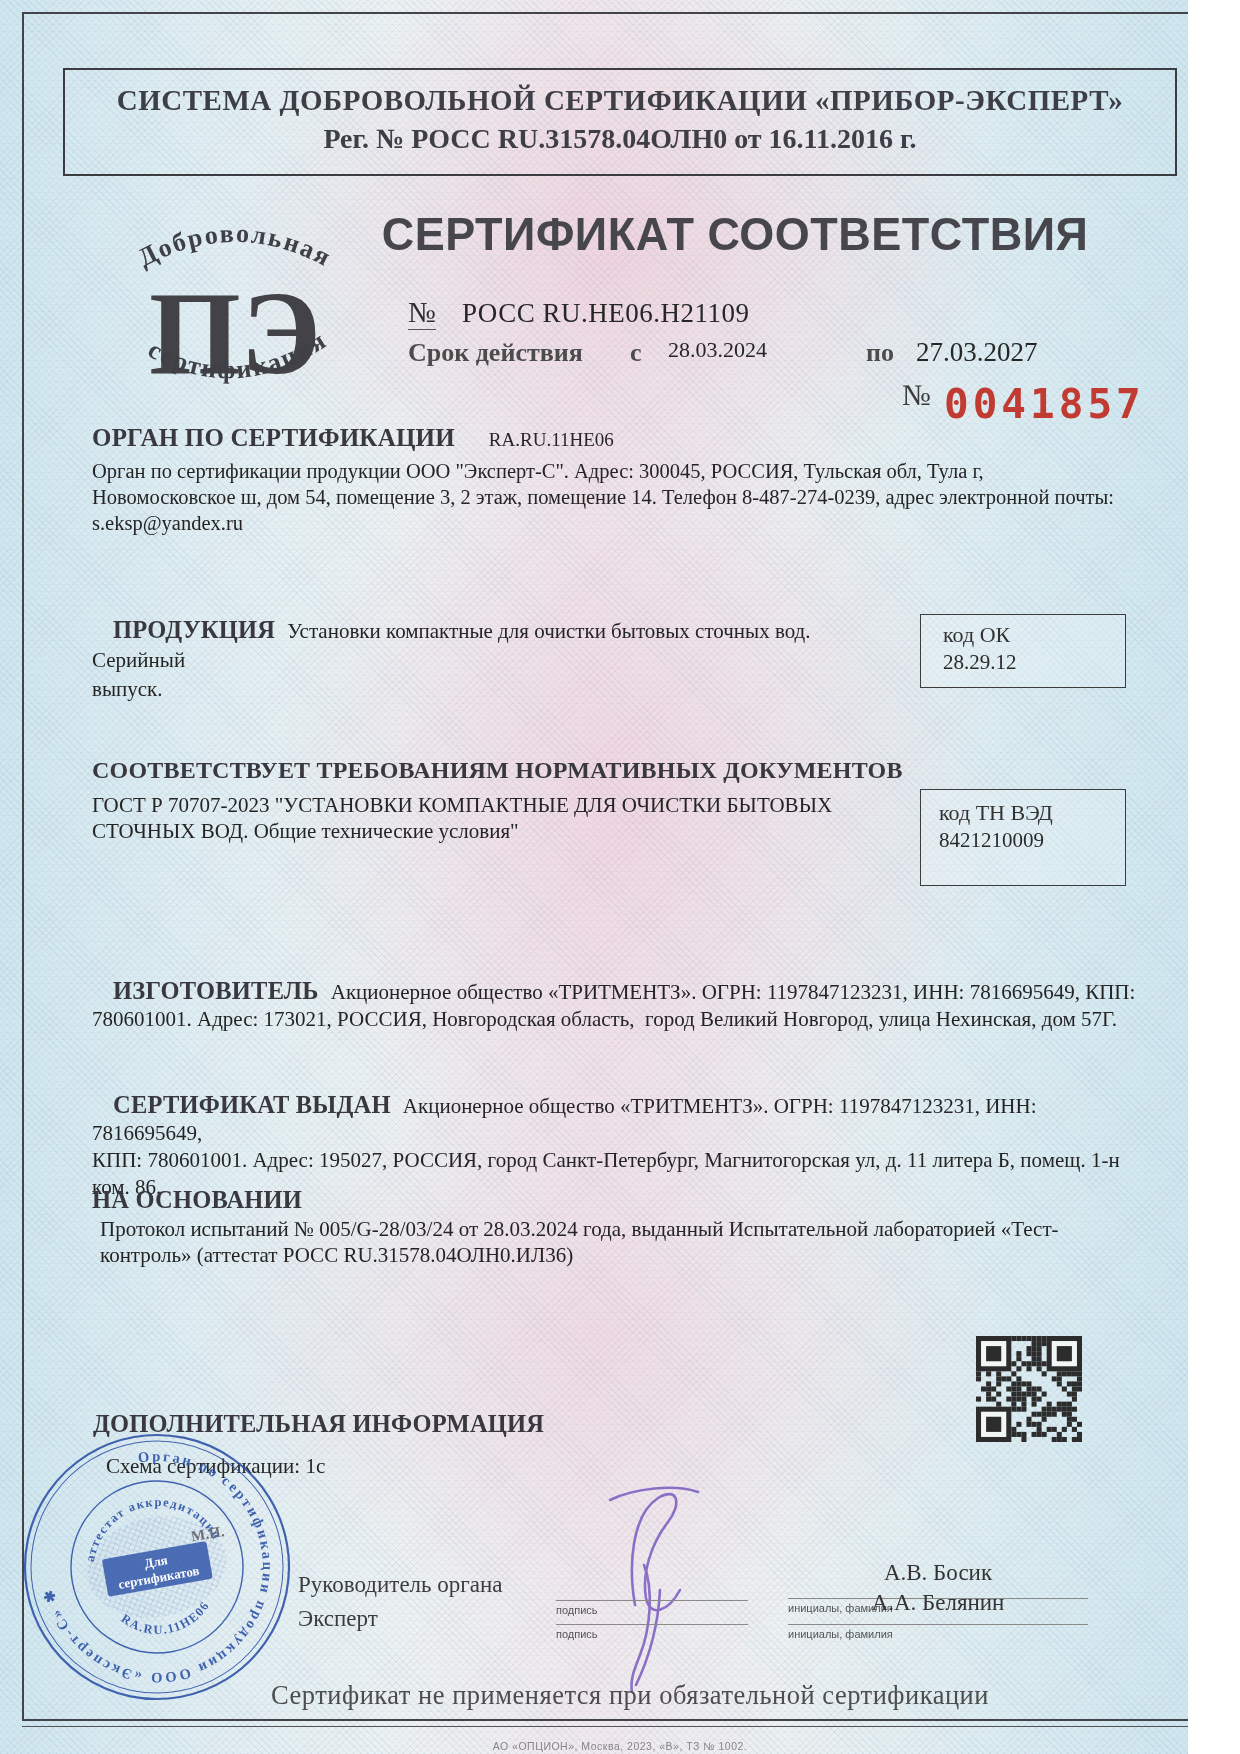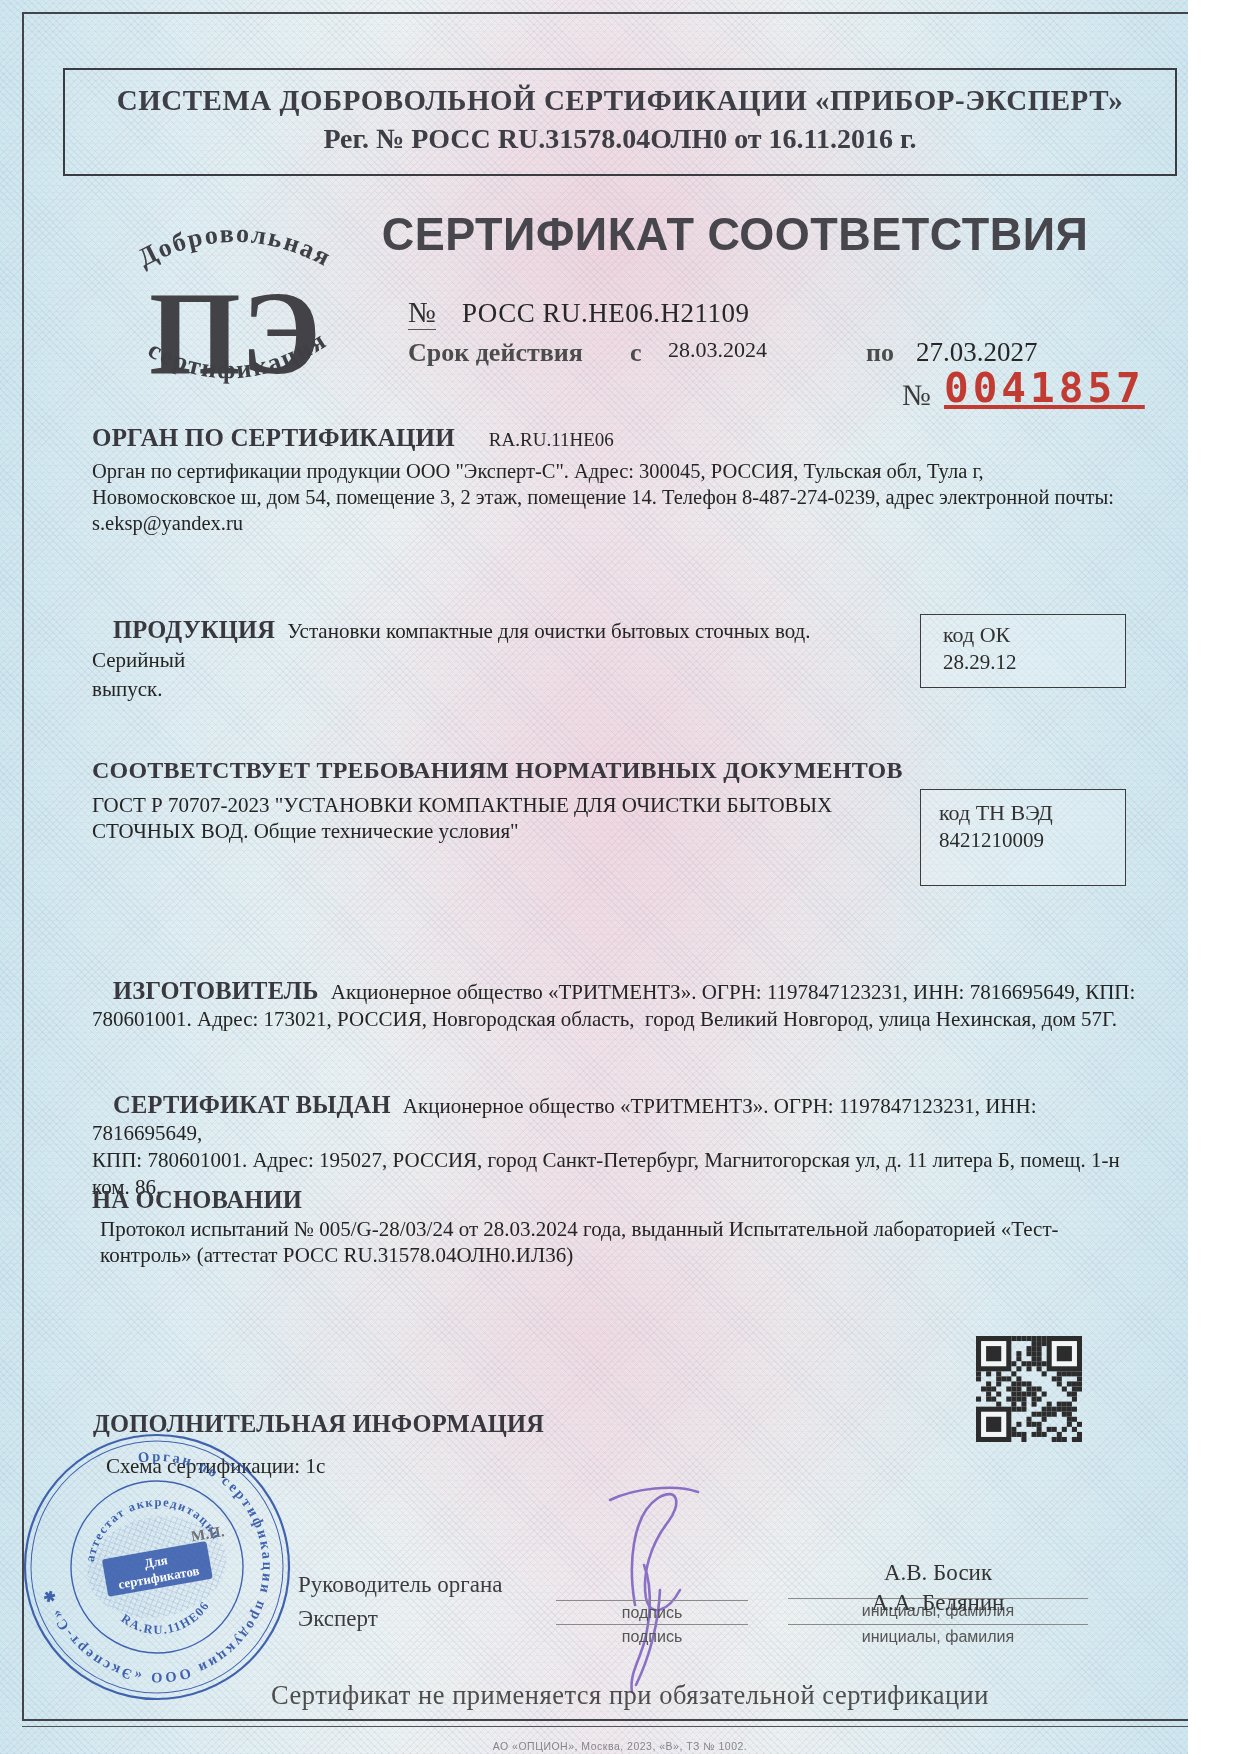--- a/index.html
+++ b/index.html
@@ -30,21 +30,21 @@
     font-family:"Liberation Sans", sans-serif; font-weight:bold; font-size:45px;
     letter-spacing:.5px; color:#46464c; transform:scaleY(1.04);}
   .sec-label{font-weight:bold; font-size:24.5px; color:#38383e; letter-spacing:.2px;}
   .para{font-size:20.5px; line-height:26px; white-space:pre-wrap; color:#242424;}
   .inline-para{font-size:21px; line-height:27px; white-space:pre-wrap; color:#242424;}
   .inline-para .sec-label{white-space:normal; margin-right:12px;}
   .code-box{border:1.5px solid #3c3c3c; box-sizing:border-box; color:#2a2a2a; background:rgba(240,248,250,.25);}
   .code-box .cl{font-size:22px; color:#333;}
   .code-box .cv{font-size:21px; margin-top:2px;}
   .sig-line{border-top:1px solid #8a8a8a; height:0;}
-  .sig-cap{font-family:"Liberation Sans", sans-serif; font-size:16px; color:#555; text-align:center;}
+  .sig-cap{font-family:"Liberation Sans", sans-serif; font-size:11px; color:#555; }
   .sig-name{font-size:23px; color:#333; text-align:center;}
   .sig-role{font-size:23px; font-weight:normal; color:#3c3c40;}
   .note{font-size:26.5px; color:#4d4d4d; letter-spacing:.5px; text-align:center;}
   .print-info{font-family:"Liberation Sans", sans-serif; font-size:10.5px; color:#85858a; letter-spacing:.5px; text-align:center;}
   .red-num{font-family:"DejaVu Sans Mono", monospace; font-weight:bold; font-size:41px;
     color:#c23b32; letter-spacing:4px;}
   .label-gray{font-weight:bold; color:#4c4c4c;}
   svg text{font-family:"Liberation Serif", serif;}
 </style>
 </head>
@@ -79,21 +79,21 @@
   <span class="abs" style="left:408px; top:296px; font-size:29px; color:#2f2f2f; border-bottom:1px solid #555;">№</span>
   <span class="abs" style="left:462px; top:298px; font-size:27px; letter-spacing:.5px;">РОСС RU.HE06.H21109</span>
 
   <span class="abs label-gray" style="left:408px; top:338px; font-size:26px;">Срок действия</span>
   <span class="abs label-gray" style="left:630px; top:338px; font-size:26px;">с</span>
   <span class="abs" style="left:668px; top:337px; font-size:22px;">28.03.2024</span>
   <span class="abs label-gray" style="left:866px; top:338px; font-size:26px;">по</span>
   <span class="abs" style="left:916px; top:337px; font-size:27px;">27.03.2027</span>
 
   <span class="abs" style="left:902px; top:378px; font-size:30px; color:#3a3a3a;">№</span>
-  <span class="abs red-num" style="left:944px; top:364px;text-decoration:underline;">0041857</span>
+  <span class="abs red-num" style="left:944px; top:380px;">0041857</span>
 
   <div class="abs" style="left:92px; top:424px;">
     <span class="sec-label" style="font-size:25px;">ОРГАН ПО СЕРТИФИКАЦИИ</span>
     <span style="font-size:19px; margin-left:30px;">RA.RU.11HE06</span>
   </div>
   <div class="abs para" style="left:92px; top:458px; width:1040px;">Орган по сертификации продукции ООО "Эксперт-С". Адрес: 300045, РОССИЯ, Тульская обл, Тула г,
 Новомосковское ш, дом 54, помещение 3, 2 этаж, помещение 14. Телефон 8-487-274-0239, адрес электронной почты:
 s.eksp@yandex.ru</div>
 
   <div class="abs inline-para" style="left:92px; top:586px; width:760px; line-height:29px;">

